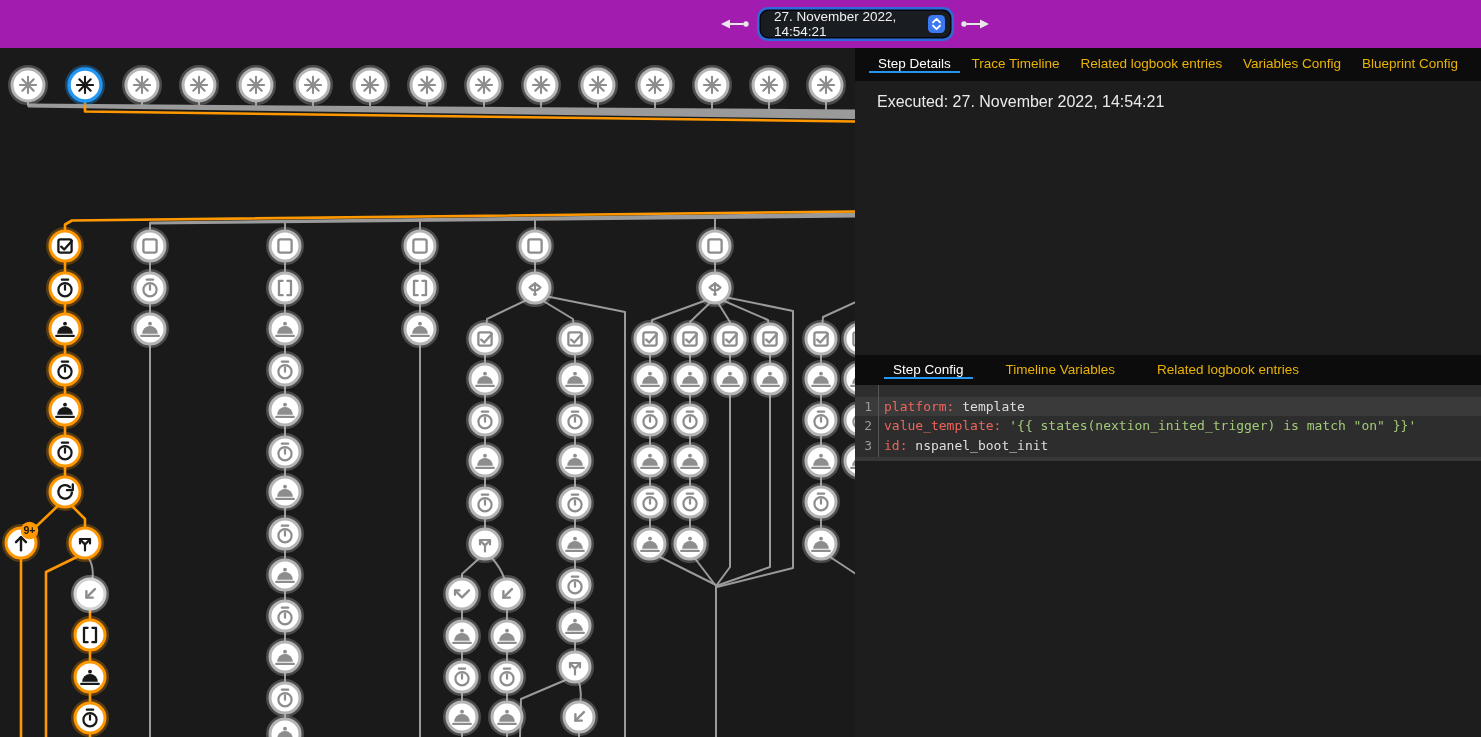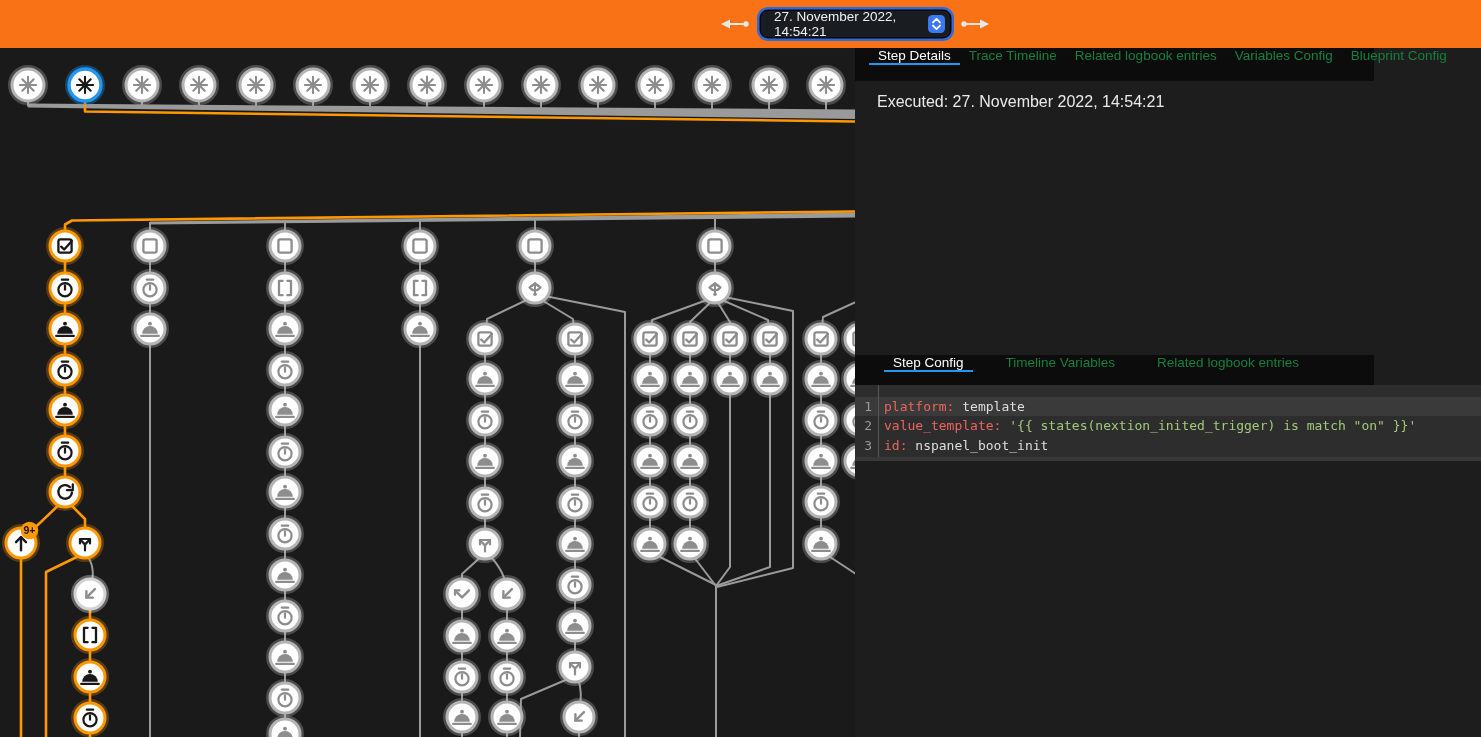--- a/index.html
+++ b/index.html
@@ -1,40 +1,40 @@
 <!DOCTYPE html>
 <html><head>
 <meta charset="utf-8">
 <style>
   html,body{margin:0;padding:0;background:#000;}
   body{width:1481px;height:737px;position:relative;overflow:hidden;
        font-family:"Liberation Sans",sans-serif;-webkit-font-smoothing:antialiased;}
 
   
-  .topbar{position:absolute;left:0;top:0;width:1481px;height:48px;background:#f97316;}
+  .topbar{position:absolute;left:0;top:0;width:1481px;height:48px;background:#a21caf;}
   .nav-btn{position:absolute;top:17px;background:none;border:none;padding:0;cursor:pointer;display:block;}
   .nav-btn.prev{left:720px;}
   .nav-btn.next{left:960px;}
   .run-select{position:absolute;left:761px;top:11px;width:189px;height:26px;box-sizing:border-box;
       background:#191d22;border-radius:7px;display:flex;align-items:center;
       padding:0 30px 0 13px;color:#f1f1f1;font-size:13.5px;cursor:pointer;
       box-shadow:0 0 0 1.5px #06090c,0 0 0 4px #2e6bd9;}
   .run-select .stepper{position:absolute;right:5px;top:4px;width:17px;height:18px;border-radius:4.5px;
       background:#3d78f3;display:flex;align-items:center;justify-content:center;}
 
   
   .graph-pane{position:absolute;left:0;top:48px;width:855px;height:689px;background:#1a1a1a;overflow:hidden;}
   .graph-pane svg{display:block;}
 
   
   .right-panel{position:absolute;left:855px;top:48px;width:626px;height:689px;background:#1d1d1d;}
-  .tabbar{position:absolute;left:0;width:519px;background:#0c0c0c;display:flex;align-items:flex-start;box-sizing:border-box;}
+  .tabbar{position:absolute;left:0;width:626px;background:#0c0c0c;display:flex;align-items:center;box-sizing:border-box;}
   .tabbar.main{top:0;height:33px;justify-content:space-between;padding:0 14px;}
   .tabbar.detail{top:307px;height:30px;gap:24px;padding:0 29px;}
-  .tab{display:flex;align-items:center;padding:0 9px;font-size:13.5px;color:#15803d;
+  .tab{display:flex;align-items:center;padding:0 9px;font-size:13.5px;color:#eab308;
        border-bottom:2.5px solid transparent;cursor:pointer;white-space:nowrap;box-sizing:border-box;}
   .tab.active{color:#ffffff;border-bottom-color:#2196f3;}
   .executed{position:absolute;left:22px;top:45px;font-size:16px;color:#eaeaea;}
 
   
   .editor{position:absolute;left:0;top:337px;width:626px;height:76px;box-sizing:border-box;
       background:#2d2d2d;padding-top:12px;border-bottom:4px solid #383838;
       font-family:"DejaVu Sans Mono",monospace;font-size:13px;}
   .editor .sep{position:absolute;left:23px;top:0;bottom:0;width:1px;background:#575757;}
   .crow{display:flex;height:19.3px;line-height:19.3px;}

